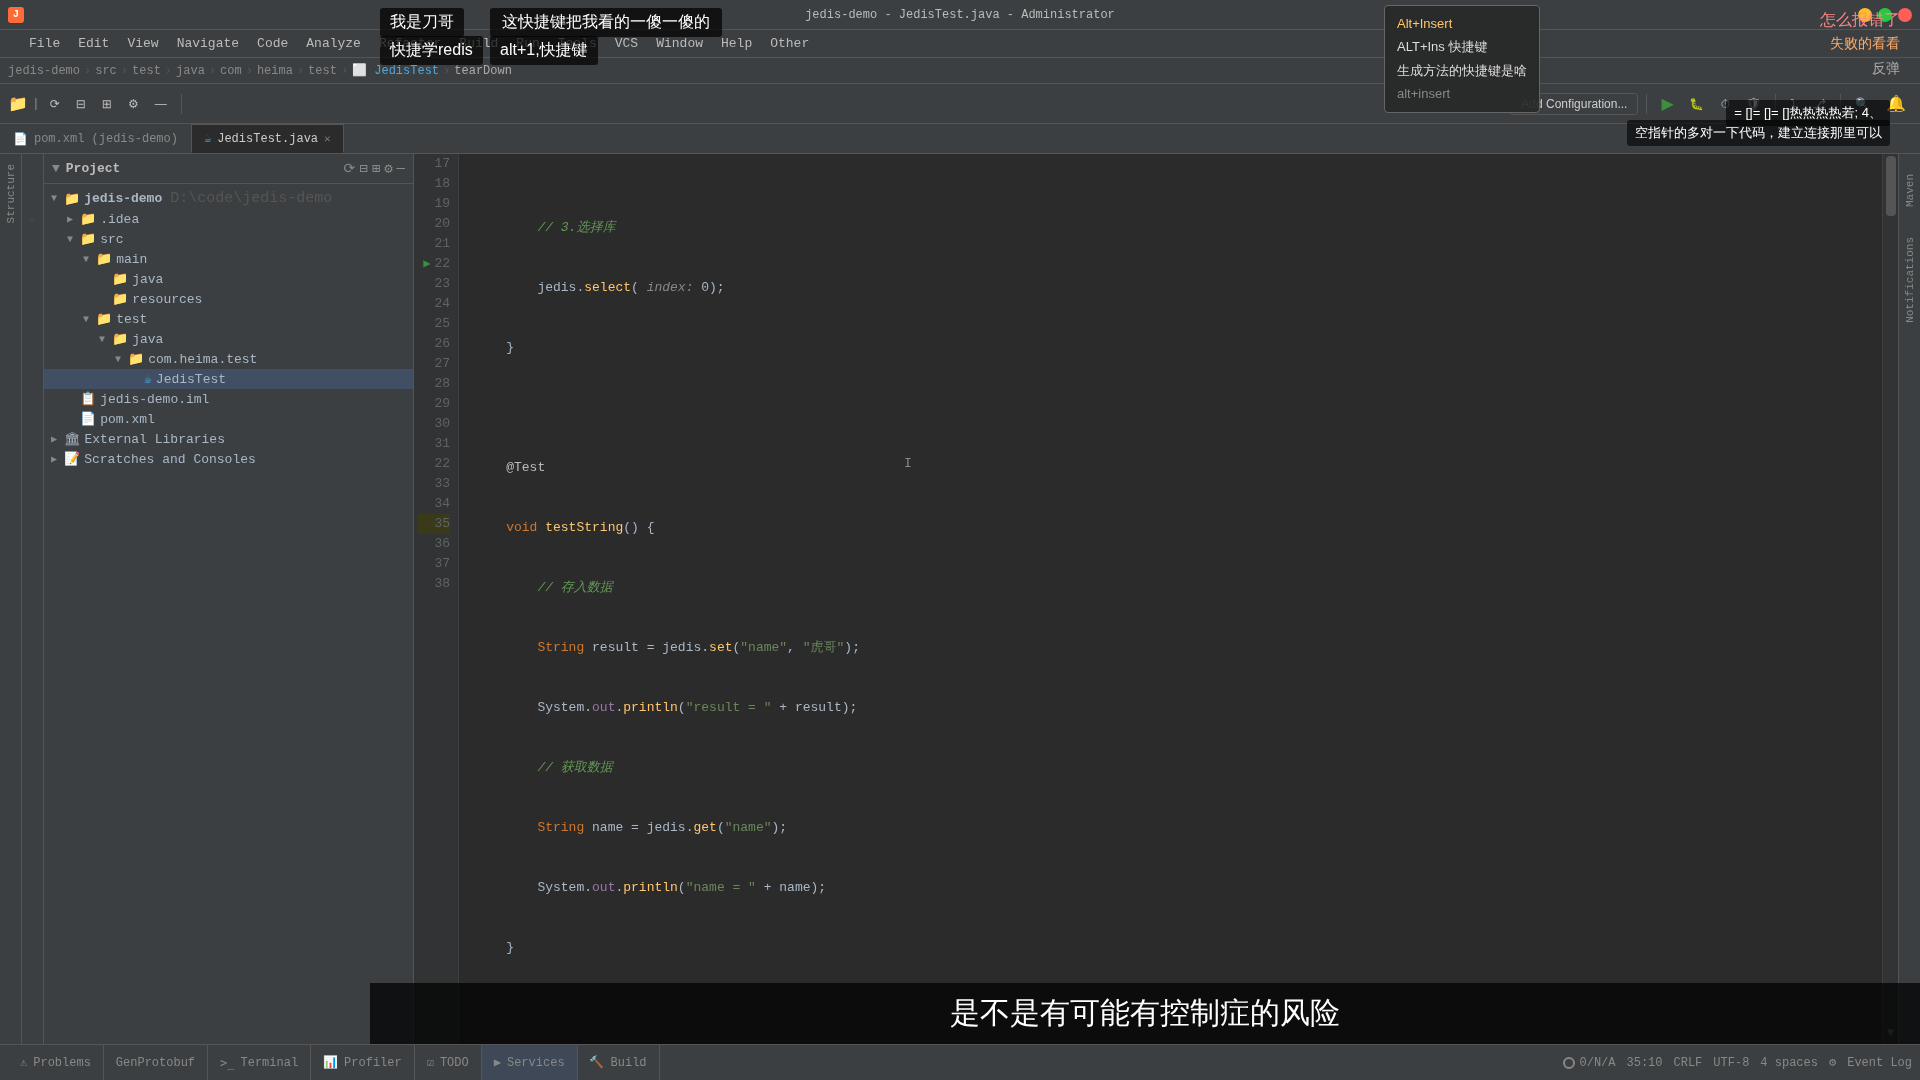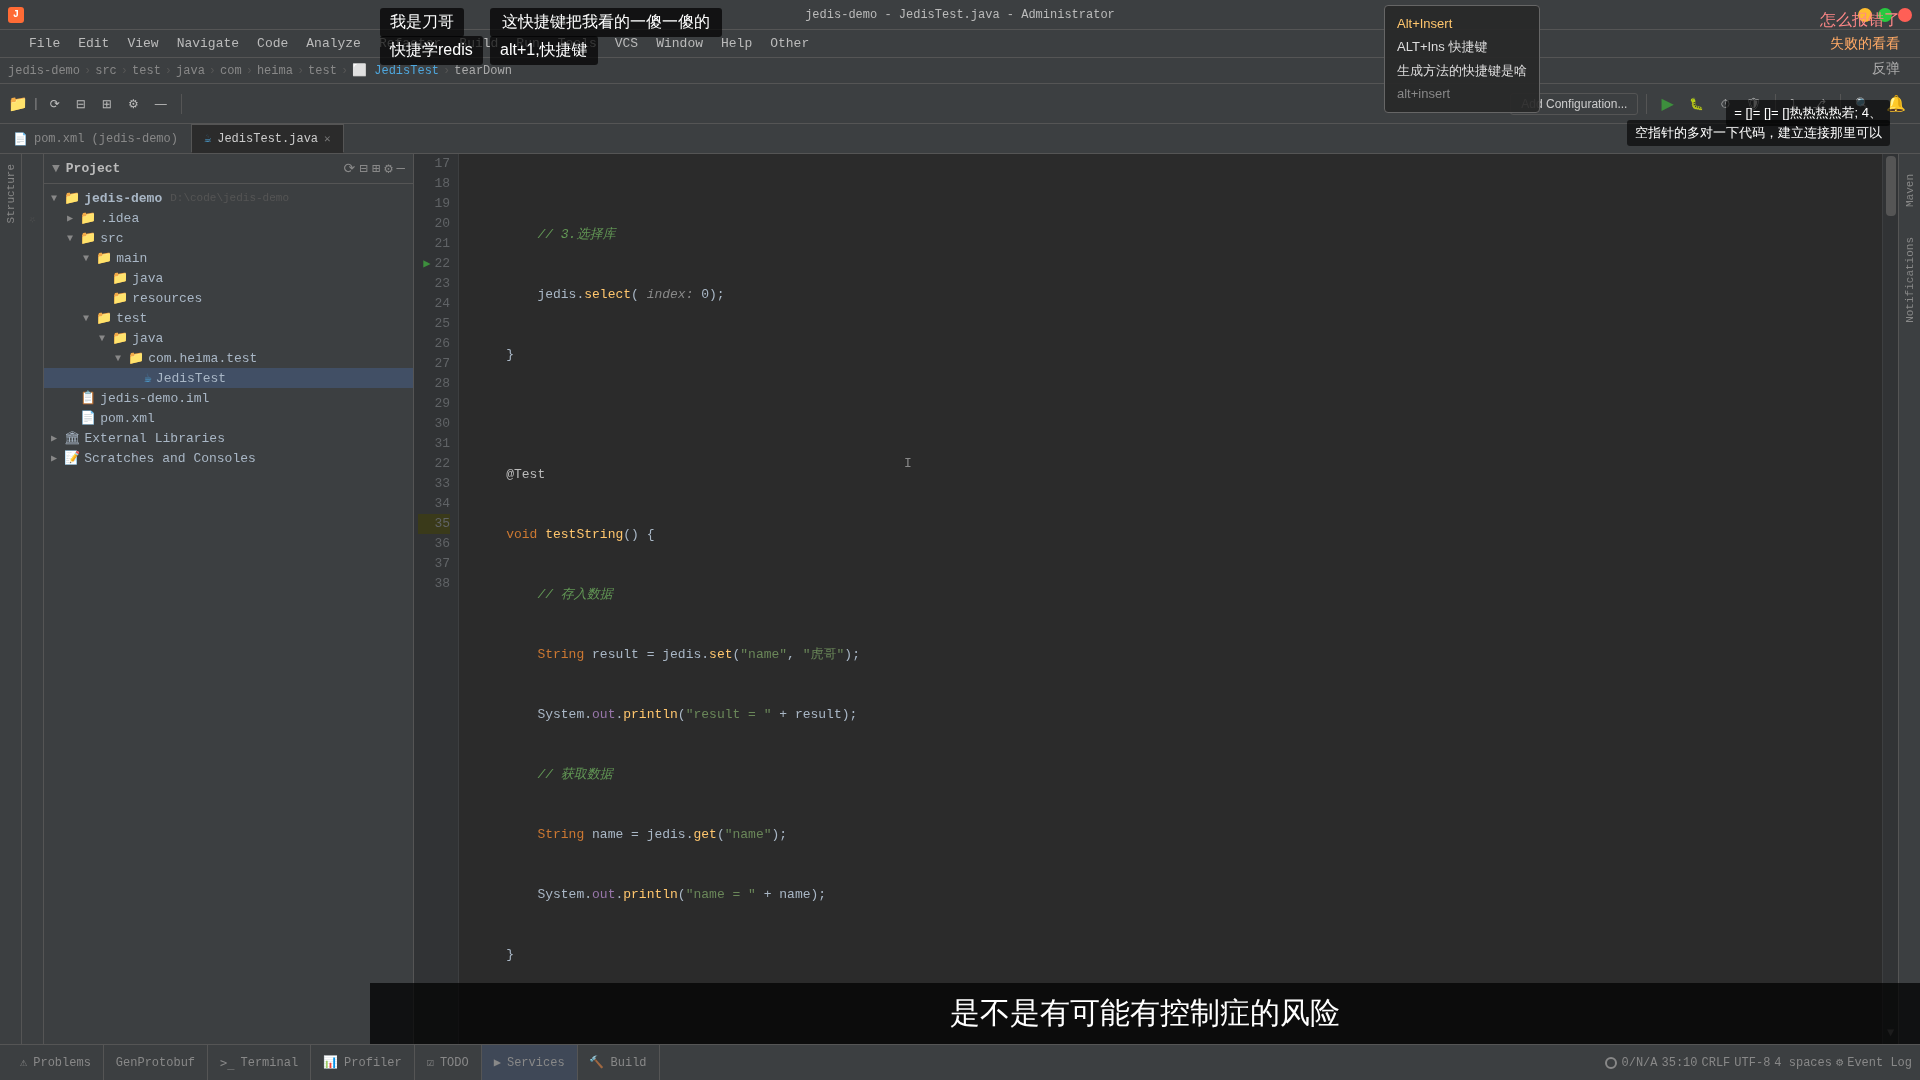--- a/index.html
+++ b/index.html
@@ -200,21 +200,21 @@
       font-size: 13px;
       line-height: 20px;
       user-select: none;
       border-right: 1px solid #3d3f41;
       flex-shrink: 0;
     }
     .line-num { height: 20px; display: flex; align-items: center; justify-content: flex-end; gap: 4px; }
 
     .code-content {
       flex: 1;
-      padding: 11px 16px;
+      padding: 4px 16px;
       font-size: 13px;
       line-height: 20px;
       white-space: pre;
     }
 
     .code-line { height: 20px; display: flex; align-items: center; }
 
     
     .kw { color: #cc7832; }
     .annotation { color: #bbb; }
@@ -246,21 +246,21 @@
       align-items: center;
       gap: 6px;
       height: 100%;
       border-right: 1px solid #555;
       font-size: 12px;
     }
     .status-right {
       margin-left: auto;
       display: flex;
       align-items: center;
-      gap: 4px;
+      gap: 11px;
       color: #888;
       font-size: 12px;
     }
 
     
     .left-strip {
       width: 22px;
       background: #3c3f41;
       border-right: 1px solid #555;
       display: flex;
@@ -404,21 +404,21 @@
         <span class="panel-btn">⚙</span>
         <span class="panel-btn">—</span>
       </div>
     </div>
     <div class="file-tree">
 
       <div class="tree-item" style="padding-left:4px;">
         <span class="tree-arrow">▼</span>
         <span class="tree-icon folder-icon">📁</span>
         <span style="font-weight:bold;">jedis-demo</span>
-        <span style="color:#555;font-size:11px;margin-left:4px;">D:\code\jedis-demo</span>
+        <span style="color:#555;font-size:15px;margin-left:4px;">D:\code\jedis-demo</span>
       </div>
 
       <div class="tree-item" style="padding-left:20px;">
         <span class="tree-arrow">▶</span>
         <span class="tree-icon folder-icon">📁</span>
         <span>.idea</span>
       </div>
 
       <div class="tree-item" style="padding-left:20px;">
         <span class="tree-arrow">▼</span>

